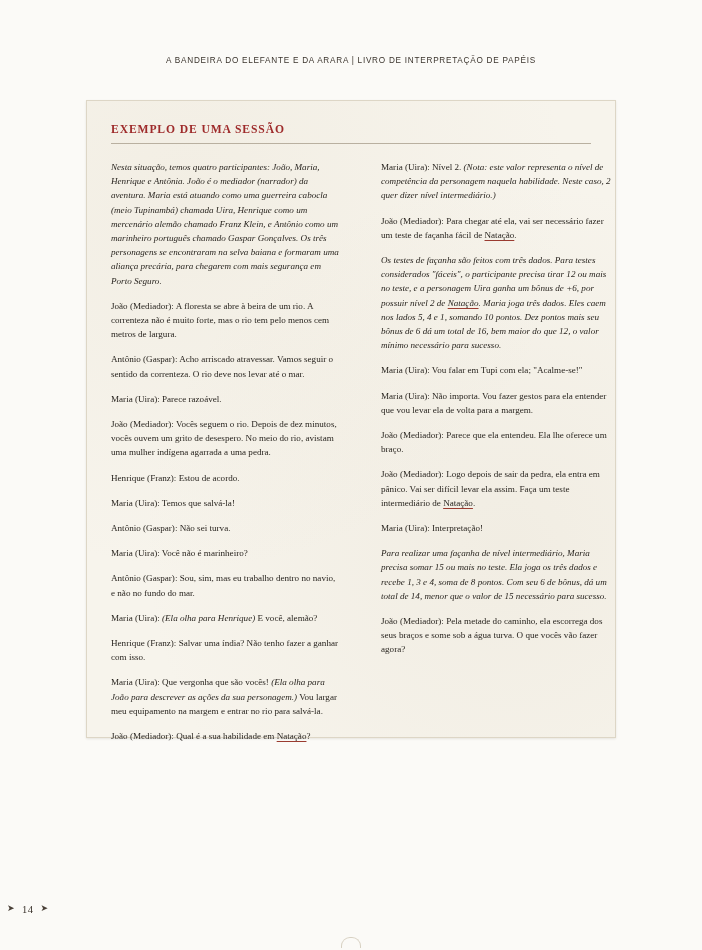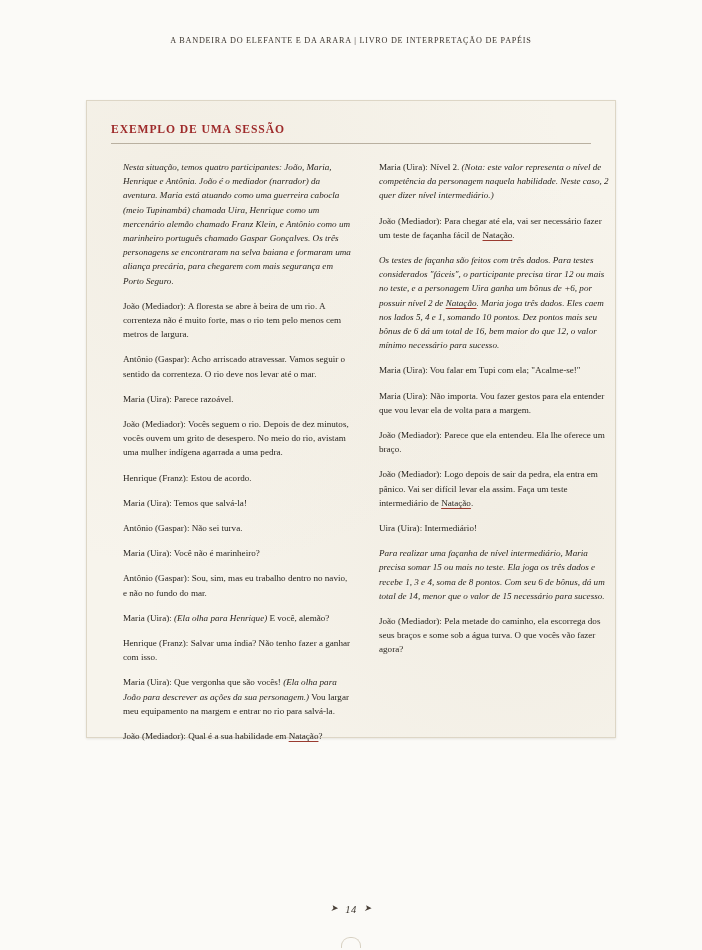--- a/index.html
+++ b/index.html
@@ -15,25 +15,25 @@
     overflow: hidden;
     position: relative;
   }
   .page {
     position: absolute;
     inset: 0;
     background: #fbfaf7;
   }
   .running-head {
     position: absolute;
-    top: 36px;
+    top: 56px;
     left: 0;
     right: 0;
     text-align: center;
-    font-family: Liberation Serif, serif;
+    font-family: Liberation Sans, sans-serif;
     font-size: 8.2px;
     letter-spacing: 0.75px;
     color: #3a332c;
     text-transform: uppercase;
     font-variant: small-caps;
   }
   .panel {
     position: absolute;
     left: 86px;
     top: 100px;
@@ -66,23 +66,22 @@
   }
   .title-rule {
     border: 0;
     border-top: 1px solid #b9b0a0;
     margin: 0 0 16px 0;
     position: relative;
   }
   .columns {
     position: relative;
     display: flex;
-    gap: 26px;
+    gap: 40px;
     height: 672px;
-    margin-left: 12px;
   }
   .col {
     width: 230px;
     flex: 0 0 230px;
   }
   p.blk {
     margin: 0 0 11px 0;
     font-size: 9.1px;
     line-height: 14.2px;
     text-align: left;
@@ -94,25 +93,24 @@
   .u {
     text-decoration: underline;
     text-decoration-color: #9a3b30;
     text-underline-offset: 1.5px;
   }
   .folio {
     position: absolute;
     bottom: 36px;
     left: 0;
     right: 0;
-    text-align: center;
+    text-align: left;
     font-size: 10.5px;
     color: #3a332c;
     letter-spacing: 0.5px;
-    font-style: italic;
   }
   .folio .orn {
     color: #4a4038;
     font-size: 9px;
     vertical-align: 1.5px;
     padding: 0 7px;
   }
   .bottom-mark {
     position: absolute;
     bottom: 2px;
@@ -156,21 +154,21 @@
       </div>
 
       <div class="col">
         <p class="blk">Maria (Uira): Nível 2. <em>(Nota: este valor representa o nível de competência da personagem naquela habilidade. Neste caso, 2 quer dizer nível intermediário.)</em></p>
         <p class="blk">João (Mediador): Para chegar até ela, vai ser necessário fazer um teste de façanha fácil de <span class="u">Natação</span>.</p>
         <p class="blk ital">Os testes de façanha são feitos com três dados. Para testes considerados "fáceis", o participante precisa tirar 12 ou mais no teste, e a personagem Uira ganha um bônus de +6, por possuir nível 2 de <span class="u">Natação</span>. Maria joga três dados. Eles caem nos lados 5, 4 e 1, somando 10 pontos. Dez pontos mais seu bônus de 6 dá um total de 16, bem maior do que 12, o valor mínimo necessário para sucesso.</p>
         <p class="blk">Maria (Uira): Vou falar em Tupi com ela; "Acalme-se!"</p>
         <p class="blk">Maria (Uira): Não importa. Vou fazer gestos para ela entender que vou levar ela de volta para a margem.</p>
         <p class="blk">João (Mediador): Parece que ela entendeu. Ela lhe oferece um braço.</p>
         <p class="blk">João (Mediador): Logo depois de sair da pedra, ela entra em pânico. Vai ser difícil levar ela assim. Faça um teste intermediário de <span class="u">Natação</span>.</p>
-        <p class="blk">Uira (Uira): Intermediário!</p>
+        <p class="blk">Maria (Uira): Interpretação!</p>
         <p class="blk ital">Para realizar uma façanha de nível intermediário, Maria precisa somar 15 ou mais no teste. Ela joga os três dados e recebe 1, 3 e 4, soma de 8 pontos. Com seu 6 de bônus, dá um total de 14, menor que o valor de 15 necessário para sucesso.</p>
         <p class="blk">João (Mediador): Pela metade do caminho, ela escorrega dos seus braços e some sob a água turva. O que vocês vão fazer agora?</p>
       </div>
     </div>
   </div>
 
   <div class="folio">
     <span class="orn">➤</span><span>14</span><span class="orn">➤</span>
   </div>
 

